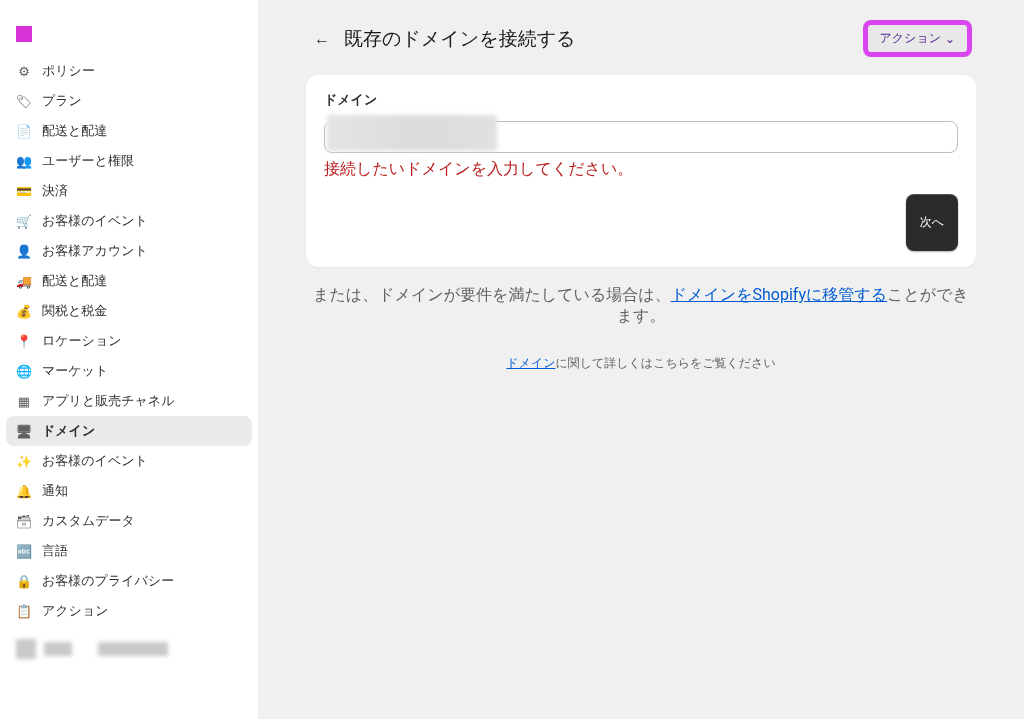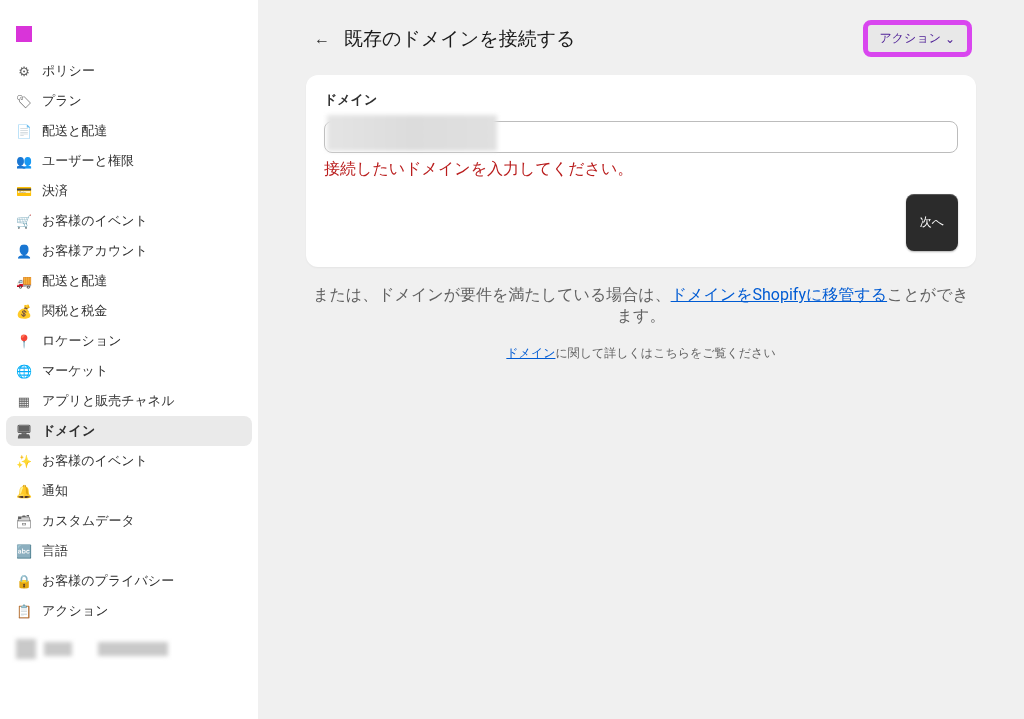--- a/index.html
+++ b/index.html
@@ -183,21 +183,21 @@
     }
     .info-line a {
       color: #005bd3;
       text-decoration: underline;
       cursor: pointer;
     }
     .info-line2 {
       text-align: center;
       font-size: 12px;
       color: #616161;
-      margin-top: 18px;
+      margin-top: 28px;
     }
     .info-line2 a {
       color: #005bd3;
       text-decoration: underline;
       cursor: pointer;
     }
   </style>
 </head>
 <body>
 

